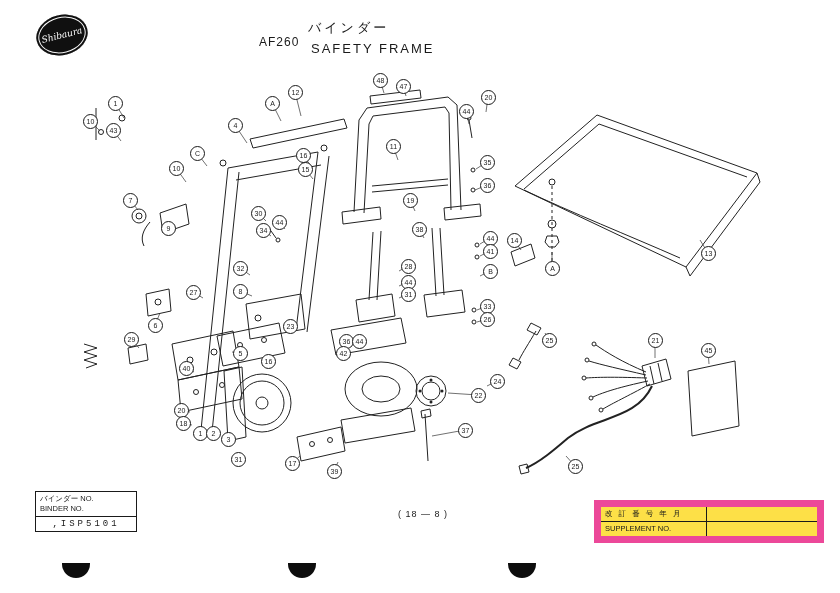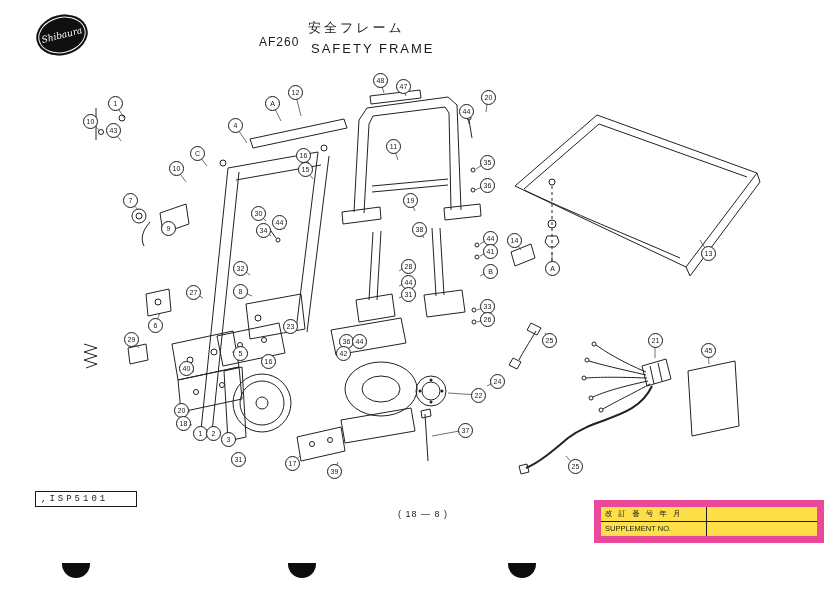--- a/index.html
+++ b/index.html
@@ -27,21 +27,21 @@
 
   
   #callouts{position:absolute;left:0;top:0;width:840px;height:593px;}
   .callout{position:absolute;width:13px;height:13px;margin-left:-7px;margin-top:-7px;
            border:1px solid #1a1a1a;border-radius:50%;background:#fff;
            font-size:7px;line-height:13px;text-align:center;}
 
   
   .binder-box{position:absolute;left:35px;top:491px;width:100px;border:1px solid #1a1a1a;background:#fff;}
   .binder-labels{padding:2px 4px;font-size:7.5px;line-height:1.35;border-bottom:1px solid #1a1a1a;}
-  .binder-value{padding:2px 5px;font-size:9px;letter-spacing:3px;font-family:"Liberation Mono",monospace;}
+  .binder-value{padding:2px 5px;font-size:9px;letter-spacing:3px;font-family:"Liberation Mono",monospace;text-align:center;}
 
   .page-number{position:absolute;left:398px;top:509px;font-size:9px;letter-spacing:1px;}
 
   .supplement-box{position:absolute;left:594px;top:500px;width:216px;border:7px solid #ec4899;
                   display:grid;grid-template-columns:106px 1fr;background:#fde047;}
   .sup-cell{padding:2px 4px;font-size:7.5px;min-height:10px;}
   .b-r{border-right:1px solid #1a1a1a;}
   .b-b{border-bottom:1px solid #1a1a1a;}
   .sup-cell.jp{letter-spacing:2px;}
 
@@ -53,21 +53,21 @@
 </head>
 <body>
 
 <div class="page">
 
   <div class="logo">
     <span>Shibaura</span>
   </div>
 
   <div class="model">AF260</div>
-  <div class="title-jp">安全フレーム</div>
+  <div class="title-jp">バインダー</div>
   <div class="title-en">SAFETY FRAME</div>
 
   <svg class="diagram" viewBox="0 0 840 593">
 
     <g>
       <path d="M354,212 L359,120 L367,108 L448,97 L457,105 L461,210"></path>
       <path d="M364,213 L369,124 L373,116 L445,107 L449,113 L451,210"></path>
       <path d="M342,212 L380,207 L381,219 L343,224 Z"></path>
       <path d="M444,208 L480,204 L481,216 L445,220 Z"></path>
       <path d="M373,232 L369,300 M381,231 L377,300"></path>
@@ -311,20 +311,24 @@
       <div class="callout" style="left: 213px; top: 433px;">2</div>
       <div class="callout" style="left: 228px; top: 439px;">3</div>
       <div class="callout" style="left: 238px; top: 459px;">31</div>
       <div class="callout" style="left: 292px; top: 463px;">17</div>
       <div class="callout" style="left: 334px; top: 471px;">39</div>
       <div class="callout" style="left: 465px; top: 430px;">37</div>
       <div class="callout" style="left: 575px; top: 466px;">25</div>
     </div>
 
   <div class="binder-box">
+    <div class="binder-labels">
+      <div>バインダー NO.</div>
+      <div>BINDER NO.</div>
+    </div>
     <div class="binder-value">,ISP5101</div>
   </div>
 
   <div class="page-number">( 18 — 8 )</div>
 
   <div class="supplement-box">
     <div class="sup-cell jp b-r b-b">改 訂 番 号 年 月</div>
     <div class="sup-cell b-b"></div>
     <div class="sup-cell b-r">SUPPLEMENT NO.</div>
     <div class="sup-cell"></div>

